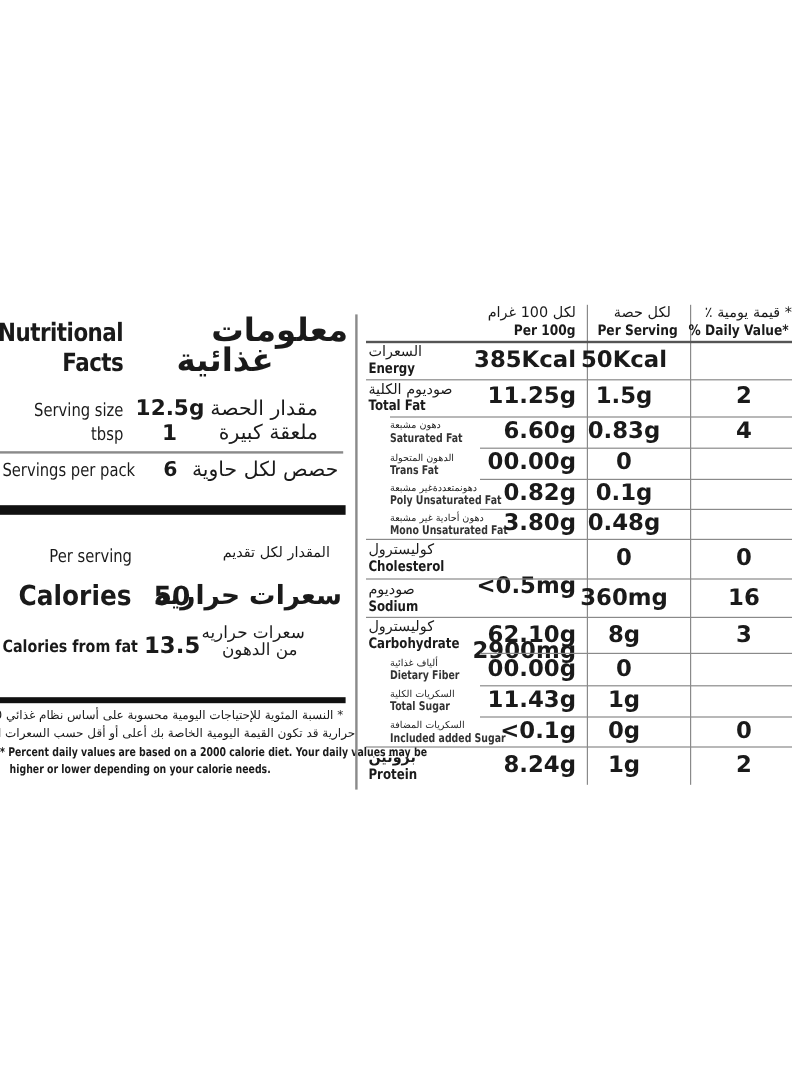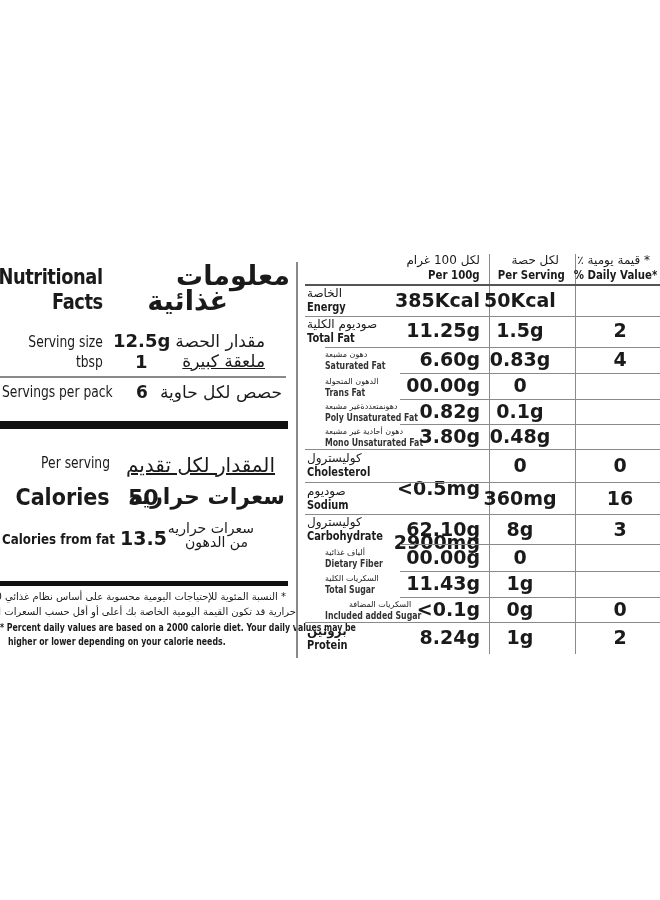--- a/index.html
+++ b/index.html
@@ -41,32 +41,32 @@
   <div class="abs title-en" style="top:290px;">Facts</div>
   <div class="abs title-ar" style="top:263px; right:370px;">معلومات</div>
   <div class="abs title-ar" style="top:288px; right:432px;">غذائية</div>
 
   <div class="abs lbl r" style="top:333px; right:557px;">Serving size</div>
   <div class="abs num" style="top:330px; left:113px; font-size:18px;">12.5g</div>
   <div class="abs ar" style="top:331px; right:395px;">مقدار الحصة</div>
 
   <div class="abs lbl r" style="top:353px; right:557px;">tbsp</div>
   <div class="abs num" style="top:351px; left:135px; font-size:18px;">1</div>
-  <div class="abs ar" style="top:351px; right:395px;text-decoration:underline;">ملعقة كبيرة</div>
+  <div class="abs ar" style="top:351px; right:395px;">ملعقة كبيرة</div>
 
   <div class="hr-thin" style="top:376px; left:0; width:286px;"></div>
 
   <div class="abs lbl l" style="top:383px; left:2px;">Servings per pack</div>
   <div class="abs num" style="top:382px; left:136px; font-size:17px;">6</div>
   <div class="abs ar" style="top:382px; right:378px;">حصص لكل حاوية</div>
 
   <div class="hr-thick" style="top:421px; left:0; width:288px;"></div>
 
   <div class="abs lbl r" style="top:454px; right:550px;">Per serving</div>
-  <div class="abs ar" style="top:453px; right:385px; font-size:20px;text-decoration:underline;">المقدار لكل تقديم</div>
+  <div class="abs ar" style="top:453px; right:385px; font-size:12px;">المقدار لكل تقديم</div>
 
   <div class="abs num" style="top:484px; right:550px; font-size:23px; font-weight:900; transform:scaleX(0.9); transform-origin:right;">Calories</div>
   <div class="abs num" style="top:485px; left:128px; font-size:22px;">50</div>
   <div class="abs ar bold" style="top:484px; right:375px; font-size:22px;">سعرات حراريه</div>
 
   <div class="abs num" style="top:531px; left:2px; font-size:14px; transform:scaleX(0.85); transform-origin:left;">Calories from fat</div>
   <div class="abs num" style="top:527px; left:120px; font-size:19px;">13.5</div>
   <div class="abs ar" style="top:521px; right:406px; font-size:14px; line-height:15px;">سعرات حراريه</div>
   <div class="abs ar" style="top:535px; right:412px; font-size:14px; line-height:15px;">من الدهون</div>
 
@@ -82,27 +82,27 @@
 
 <div>
 
   <div class="abs" style="left:489px; top:254px; width:1px; height:400px; background:#8a8a8a;"></div>
   <div class="abs" style="left:575px; top:254px; width:1px; height:400px; background:#8a8a8a;"></div>
 
   <div class="abs th-ar" style="top:253px; right:180px;">لكل 100 غرام</div>
   <div class="abs th-en" style="top:268px; right:180px;">Per 100g</div>
   <div class="abs th-ar" style="top:253px; right:101px;">لكل حصة</div>
   <div class="abs th-en" style="top:268px; right:95px;">Per Serving</div>
-  <div class="abs th-ar" style="top:253px; right:10px;">* قيمة يومية ٪</div>
+  <div class="abs th-ar" style="top:253px; right:0;">* قيمة يومية ٪</div>
   <div class="abs th-en" style="top:268px; right:3px;">% Daily Value*</div>
 
   <div class="rowline" style="top:284px; left:305px; background:#555; height:2px;"></div>
 
   <div>
-    <div class="abs rowlbl-ar" style="top:287px; left:307px;">الخاصة</div>
+    <div class="abs rowlbl-ar" style="top:287px; left:307px;">السعرات</div>
     <div class="abs rowlbl-en" style="top:300px; left:307px;">Energy</div>
     <div class="cell c100" style="top:289px;">385Kcal</div>
     <div class="cell cserv" style="top:289px;">50Kcal</div>
     <div class="cell cdv" style="top:289px;"></div>
   </div>
   <div class="rowline" style="top:316px; left:305px;"></div>
 
   <div>
     <div class="abs rowlbl-ar" style="top:318px; left:307px;">صوديوم الكلية</div>
     <div class="abs rowlbl-en" style="top:331px; left:307px;">Total Fat</div>
@@ -187,21 +187,21 @@
   <div>
     <div class="abs sub-ar" style="top:574px; left:325px;text-align:center;">السكريات الكلية</div>
     <div class="abs sub-en" style="top:584px; left:325px;">Total Sugar</div>
     <div class="cell c100" style="top:572px;">11.43g</div>
     <div class="cell cserv" style="top:572px;">1g</div>
     <div class="cell cdv" style="top:572px;"></div>
   </div>
   <div class="rowline" style="top:597px; left:400px;"></div>
 
   <div>
-    <div class="abs sub-ar" style="top:600px; left:325px;margin-left:24px;">السكريات المضافة</div>
+    <div class="abs sub-ar" style="top:600px; left:325px;">السكريات المضافة</div>
     <div class="abs sub-en" style="top:610px; left:325px;">Included added Sugar</div>
     <div class="cell c100" style="top:598px;">&lt;0.1g</div>
     <div class="cell cserv" style="top:598px;">0g</div>
     <div class="cell cdv" style="top:598px;">0</div>
   </div>
   <div class="rowline" style="top:622px; left:305px;"></div>
 
   <div>
     <div class="abs rowlbl-ar" style="top:625px; left:307px;font-weight:bold;">بروتين</div>
     <div class="abs rowlbl-en" style="top:638px; left:307px;">Protein</div>

